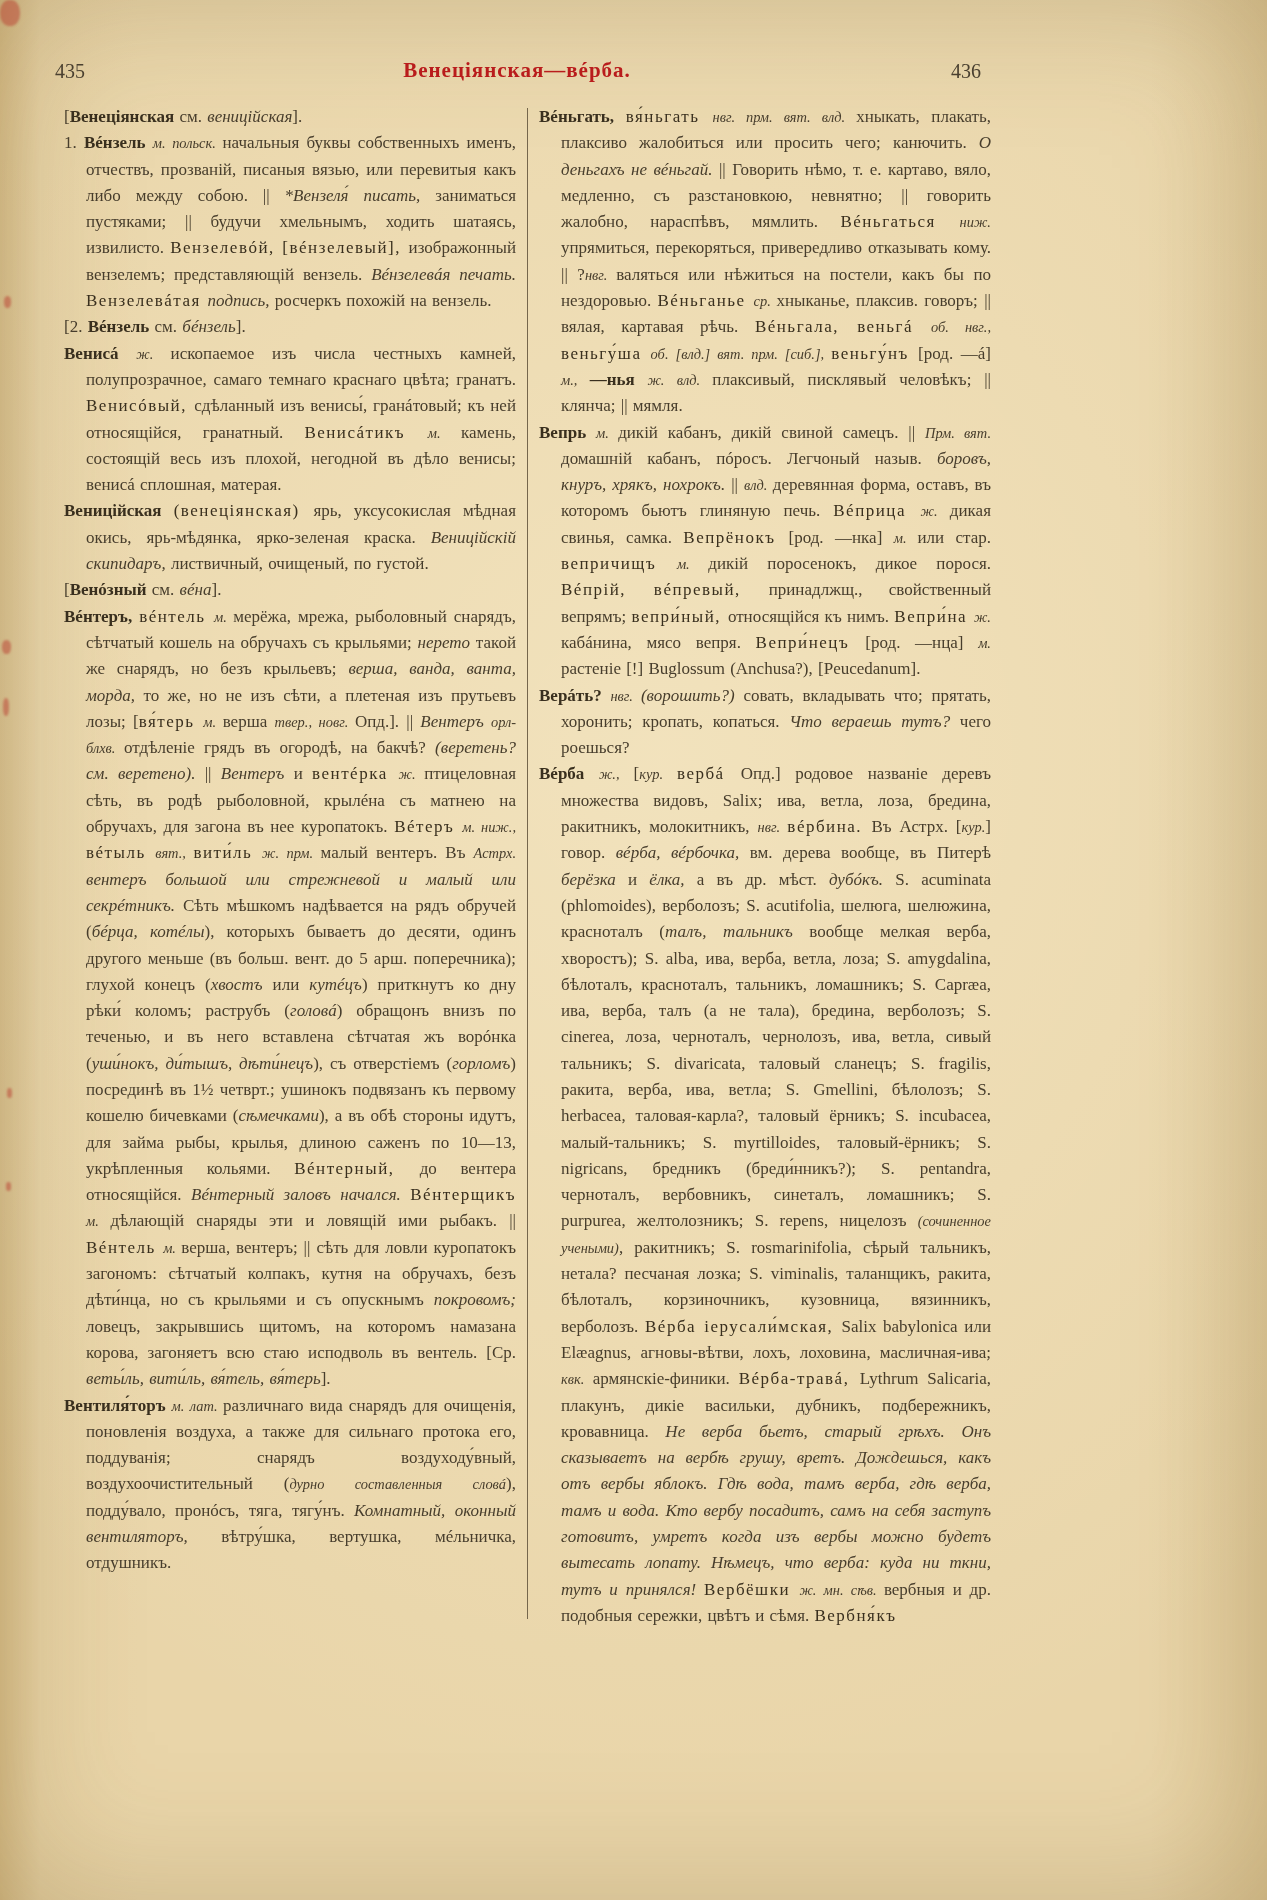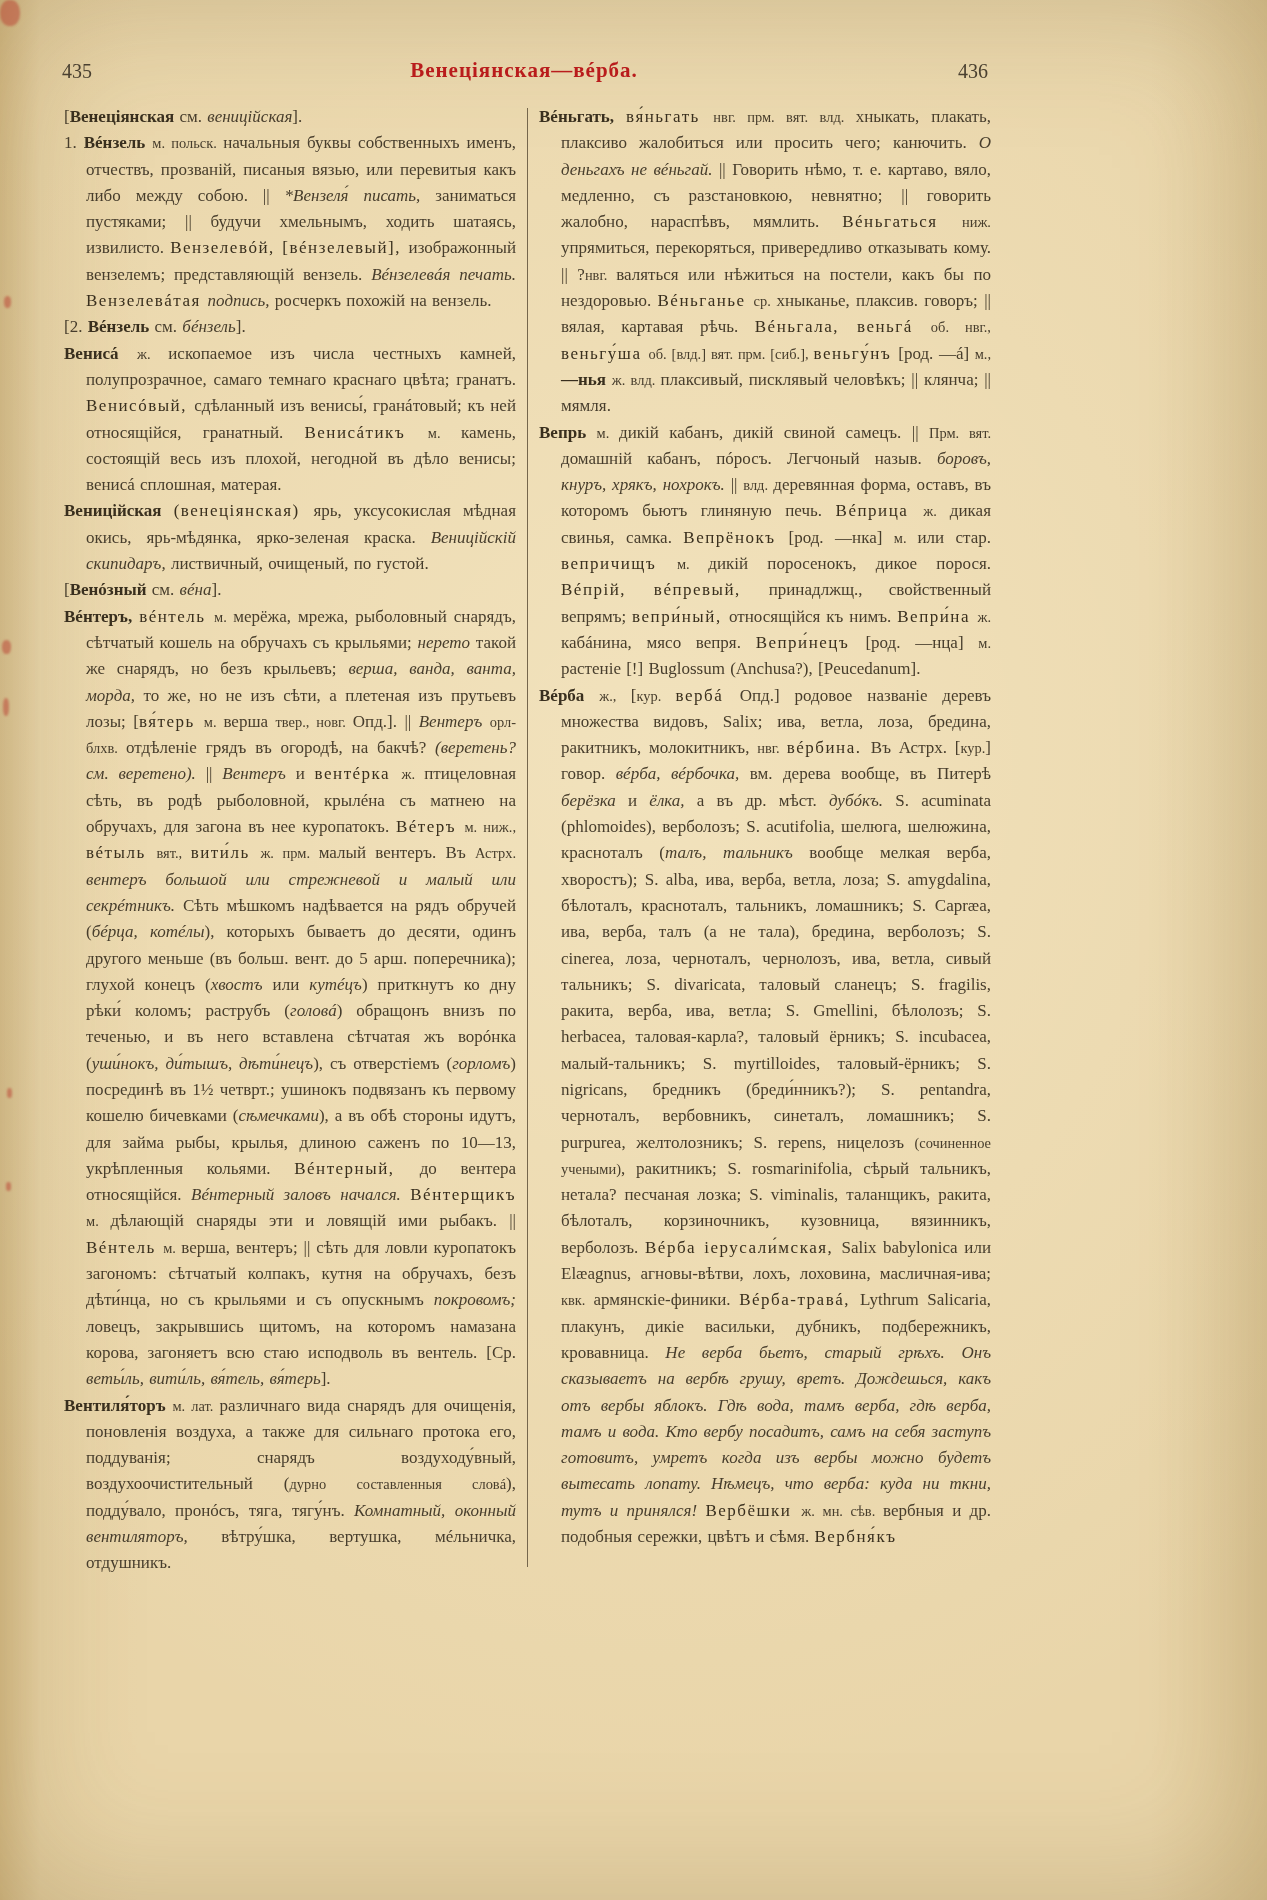--- a/index.html
+++ b/index.html
@@ -17,39 +17,39 @@
     box-shadow: inset 0 0 140px rgba(116,88,40,0.28);
   }
   .mark{position:absolute;background:rgba(186,62,48,0.5);border-radius:45%;filter:blur(1px);}
   .m1{left:0;top:0;width:20px;height:26px;}
   .m2{left:4px;top:296px;width:7px;height:12px;}
   .m3{left:2px;top:640px;width:9px;height:14px;}
   .m4{left:3px;top:698px;width:6px;height:18px;}
   .m5{left:7px;top:1088px;width:5px;height:10px;}
   .m6{left:6px;top:1182px;width:5px;height:9px;}
 
-  .header{position:absolute;top:58px;left:60px;width:928px;height:32px;}
+  .header{position:absolute;top:58px;left:53px;width:928px;height:32px;}
   .pg{position:absolute;top:2px;font-size:20px;color:#4a4030;}
   .pg-left{left:2px;}
   .pg-right{right:0;}
   .title{
     position:absolute;left:0;right:0;top:0;text-align:center;
     font-weight:700;font-size:21px;letter-spacing:1px;color:#b91c1c;
   }
 
   .cols{position:absolute;top:104px;left:64px;width:928px;display:flex;align-items:stretch;}
   .col{width:452px;text-align:justify;font-size:17px;line-height:26.3px;word-spacing:1px;}
   .divider{width:1px;background:#75664c;margin:4px 11px 10px 11px;}
 
   .entry{margin:0;padding-left:22px;text-indent:-22px;}
   .s-n{}
   .s-b{font-weight:700;color:#392f1e;}
   .s-bs{font-weight:400;letter-spacing:1.5px;color:#392f1e;}
   .s-i{font-style:italic;}
-  .s-a{font-size:0.85em;}
+  .s-a{font-style:italic;font-size:0.85em;}
 </style>
 </head>
 <body>
 
 <div class="paper"></div>
 <div class="mark m1"></div>
 <div class="mark m2"></div>
 <div class="mark m3"></div>
 <div class="mark m4"></div>
 <div class="mark m5"></div>
@@ -69,15 +69,16 @@
       <p class="entry"><span class="s-b">Венисá </span><span class="s-a">ж. </span><span class="s-n">ископаемое изъ числа честныхъ камней, полупрозрачное, самаго темнаго краснаго цвѣта; гранатъ. </span><span class="s-bs">Венисóвый, </span><span class="s-n">сдѣланный изъ венисы́, гранáтовый; къ ней относящійся, гранатный. </span><span class="s-bs">Венисáтикъ </span><span class="s-a">м. </span><span class="s-n">камень, состоящій весь изъ плохой, негодной въ дѣло венисы; венисá сплошная, матерая.</span></p>
       <p class="entry"><span class="s-b">Вениційская </span><span class="s-bs">(венеціянская) </span><span class="s-n">ярь, уксусокислая мѣдная окись, ярь-мѣдянка, ярко-зеленая краска. </span><span class="s-i">Вениційскій скипидаръ, </span><span class="s-n">листвичный, очищеный, по густой.</span></p>
       <p class="entry"><span class="s-n">[</span><span class="s-b">Венóзный </span><span class="s-n">см. </span><span class="s-i">вéна</span><span class="s-n">].</span></p>
       <p class="entry"><span class="s-b">Вéнтеръ, </span><span class="s-bs">вéнтель </span><span class="s-a">м. </span><span class="s-n">мерёжа, мрежа, рыболовный снарядъ, сѣтчатый кошель на обручахъ съ крыльями; </span><span class="s-i">нерето </span><span class="s-n">такой же снарядъ, но безъ крыльевъ; </span><span class="s-i">верша, ванда, ванта, морда, </span><span class="s-n">то же, но не изъ сѣти, а плетеная изъ прутьевъ лозы; [</span><span class="s-bs">вя́терь </span><span class="s-a">м. </span><span class="s-n">верша </span><span class="s-a">твер., новг. </span><span class="s-n">Опд.]. || </span><span class="s-i">Вентеръ </span><span class="s-a">орл-блхв. </span><span class="s-n">отдѣленіе грядъ въ огородѣ, на бакчѣ? </span><span class="s-i">(веретень? см. веретено). </span><span class="s-n">|| </span><span class="s-i">Вентеръ </span><span class="s-n">и </span><span class="s-bs">вентéрка </span><span class="s-a">ж. </span><span class="s-n">птицеловная сѣть, въ родѣ рыболовной, крылéна съ матнею на обручахъ, для загона въ нее куропатокъ. </span><span class="s-bs">Вéтеръ </span><span class="s-a">м. </span><span class="s-a">ниж., </span><span class="s-bs">вéтыль </span><span class="s-a">вят., </span><span class="s-bs">вити́ль </span><span class="s-a">ж. прм. </span><span class="s-n">малый вентеръ. Въ </span><span class="s-a">Астрх. </span><span class="s-i">вентеръ большой или стрежневой и малый или секрéтникъ. </span><span class="s-n">Сѣть мѣшкомъ надѣвается на рядъ обручей (</span><span class="s-i">бéрца, котéлы</span><span class="s-n">), которыхъ бываетъ до десяти, одинъ другого меньше (въ больш. вент. до 5 арш. поперечника); глухой конецъ (</span><span class="s-i">хвостъ </span><span class="s-n">или </span><span class="s-i">кутéцъ</span><span class="s-n">) приткнутъ ко дну рѣки́ коломъ; раструбъ (</span><span class="s-i">головá</span><span class="s-n">) обращонъ внизъ по теченью, и въ него вставлена сѣтчатая жъ ворóнка (</span><span class="s-i">уши́нокъ, ди́тышъ, дѣти́нецъ</span><span class="s-n">), съ отверстіемъ (</span><span class="s-i">горломъ</span><span class="s-n">) посрединѣ въ 1½ четврт.; ушинокъ подвязанъ къ первому кошелю бичевками (</span><span class="s-i">сѣмечками</span><span class="s-n">), а въ обѣ стороны идутъ, для займа рыбы, крылья, длиною саженъ по 10—13, укрѣпленныя кольями. </span><span class="s-bs">Вéнтерный, </span><span class="s-n">до вентера относящійся. </span><span class="s-i">Вéнтерный заловъ начался. </span><span class="s-bs">Вéнтерщикъ </span><span class="s-a">м. </span><span class="s-n">дѣлающій снаряды эти и ловящій ими рыбакъ. || </span><span class="s-bs">Вéнтель </span><span class="s-a">м. </span><span class="s-n">верша, вентеръ; || сѣть для ловли куропатокъ загономъ: сѣтчатый колпакъ, кутня на обручахъ, безъ дѣти́нца, но съ крыльями и съ опускнымъ </span><span class="s-i">покровомъ; </span><span class="s-n">ловецъ, закрывшись щитомъ, на которомъ намазана корова, загоняетъ всю стаю исподволь въ вентель. [Ср. </span><span class="s-i">веты́ль, вити́ль, вя́тель, вя́терь</span><span class="s-n">].</span></p>
       <p class="entry"><span class="s-b">Вентиля́торъ </span><span class="s-a">м. лат. </span><span class="s-n">различнаго вида снарядъ для очищенія, поновленія воздуха, а также для сильнаго протока его, поддуванія; снарядъ воздуходу́вный, воздухоочистительный (</span><span class="s-a">дурно составленныя словá</span><span class="s-n">), подду́вало, пронóсъ, тяга, тягу́нъ. </span><span class="s-i">Комнатный, оконный вентиляторъ, </span><span class="s-n">вѣтру́шка, вертушка, мéльничка, отдушникъ.</span></p>
     </div>
   <div class="divider"></div>
   <div class="col">
       <p class="entry"><span class="s-b">Вéньгать, </span><span class="s-bs">вя́ньгать </span><span class="s-a">нвг. прм. вят. влд. </span><span class="s-n">хныкать, плакать, плаксиво жалобиться или просить чего; канючить. </span><span class="s-i">О деньгахъ не вéньгай. </span><span class="s-n">|| Говорить нѣмо, т. е. картаво, вяло, медленно, съ разстановкою, невнятно; || говорить жалобно, нараспѣвъ, мямлить. </span><span class="s-bs">Вéньгаться </span><span class="s-a">ниж. </span><span class="s-n">упрямиться, перекоряться, привередливо отказывать кому. || ?</span><span class="s-a">нвг. </span><span class="s-n">валяться или нѣжиться на постели, какъ бы по нездоровью. </span><span class="s-bs">Вéньганье </span><span class="s-a">ср. </span><span class="s-n">хныканье, плаксив. говоръ; || вялая, картавая рѣчь. </span><span class="s-bs">Вéньгала, веньгá </span><span class="s-a">об. </span><span class="s-a">нвг., </span><span class="s-bs">веньгу́ша </span><span class="s-a">об. </span><span class="s-a">[влд.] вят. прм. [сиб.], </span><span class="s-bs">веньгу́нъ </span><span class="s-n">[род. —á] </span><span class="s-a">м., </span><span class="s-b">—нья </span><span class="s-a">ж. влд. </span><span class="s-n">плаксивый, писклявый человѣкъ; || клянча; || мямля.</span></p>
       <p class="entry"><span class="s-b">Вепрь </span><span class="s-a">м. </span><span class="s-n">дикій кабанъ, дикій свиной самецъ. || </span><span class="s-a">Прм. вят. </span><span class="s-n">домашній кабанъ, пóросъ. Легчоный назыв. </span><span class="s-i">боровъ, кнуръ, хрякъ, нохрокъ. </span><span class="s-n">|| </span><span class="s-a">влд. </span><span class="s-n">деревянная форма, оставъ, въ которомъ бьютъ глиняную печь. </span><span class="s-bs">Вéприца </span><span class="s-a">ж. </span><span class="s-n">дикая свинья, самка. </span><span class="s-bs">Вепрёнокъ </span><span class="s-n">[род. —нка] </span><span class="s-a">м. </span><span class="s-n">или стар. </span><span class="s-bs">вепричищъ </span><span class="s-a">м. </span><span class="s-n">дикій поросенокъ, дикое порося. </span><span class="s-bs">Вéпрій, вéпревый, </span><span class="s-n">принадлжщ., свойственный вепрямъ; </span><span class="s-bs">вепри́ный, </span><span class="s-n">относящійся къ нимъ. </span><span class="s-bs">Вепри́на </span><span class="s-a">ж. </span><span class="s-n">кабáнина, мясо вепря. </span><span class="s-bs">Вепри́нецъ </span><span class="s-n">[род. —нца] </span><span class="s-a">м. </span><span class="s-n">растеніе [!] Buglossum (Anchusa?), [Peucedanum].</span></p>
+      <p class="entry"><span class="s-b">Верáть? </span><span class="s-a">нвг. </span><span class="s-i">(ворошить?) </span><span class="s-n">совать, вкладывать что; прятать, хоронить; кропать, копаться. </span><span class="s-i">Что вераешь тутъ? </span><span class="s-n">чего роешься?</span></p>
       <p class="entry"><span class="s-b">Вéрба </span><span class="s-a">ж., </span><span class="s-n">[</span><span class="s-a">кур. </span><span class="s-bs">вербá </span><span class="s-n">Опд.] родовое названіе деревъ множества видовъ, Salix; ива, ветла, лоза, бредина, ракитникъ, молокитникъ, </span><span class="s-a">нвг. </span><span class="s-bs">вéрбина. </span><span class="s-n">Въ Астрх. [</span><span class="s-a">кур.</span><span class="s-n">] говор. </span><span class="s-i">вéрба, вéрбочка, </span><span class="s-n">вм. дерева вообще, въ Питерѣ </span><span class="s-i">берёзка </span><span class="s-n">и </span><span class="s-i">ёлка, </span><span class="s-n">а въ др. мѣст. </span><span class="s-i">дубóкъ. </span><span class="s-n">S. acuminata (phlomoides), верболозъ; S. acutifolia, шелюга, шелюжина, красноталъ (</span><span class="s-i">талъ, тальникъ </span><span class="s-n">вообще мелкая верба, хворостъ); S. alba, ива, верба, ветла, лоза; S. amygdalina, бѣлоталъ, красноталъ, тальникъ, ломашникъ; S. Capræa, ива, верба, талъ (а не тала), бредина, верболозъ; S. cinerea, лоза, черноталъ, чернолозъ, ива, ветла, сивый тальникъ; S. divaricata, таловый сланецъ; S. fragilis, ракита, верба, ива, ветла; S. Gmellini, бѣлолозъ; S. herbacea, таловая-карла?, таловый ёрникъ; S. incubacea, малый-тальникъ; S. myrtilloides, таловый-ёрникъ; S. nigricans, бредникъ (бреди́нникъ?); S. pentandra, черноталъ, вербовникъ, синеталъ, ломашникъ; S. purpurea, желтолозникъ; S. repens, ницелозъ </span><span class="s-a">(сочиненное учеными)</span><span class="s-n">, ракитникъ; S. rosmarinifolia, сѣрый тальникъ, нетала? песчаная лозка; S. viminalis, таланщикъ, ракита, бѣлоталъ, корзиночникъ, кузовница, вязинникъ, верболозъ. </span><span class="s-bs">Вéрба іерусали́мская, </span><span class="s-n">Salix babylonica или Elæagnus, агновы-вѣтви, лохъ, лоховина, масличная-ива; </span><span class="s-a">квк. </span><span class="s-n">армянскіе-финики. </span><span class="s-bs">Вéрба-травá, </span><span class="s-n">Lythrum Salicaria, плакунъ, дикіе васильки, дубникъ, подбережникъ, кровавница. </span><span class="s-i">Не верба бьетъ, старый грѣхъ. Онъ сказываетъ на вербѣ грушу, вретъ. Дождешься, какъ отъ вербы яблокъ. Гдѣ вода, тамъ верба, гдѣ верба, тамъ и вода. Кто вербу посадитъ, самъ на себя заступъ готовитъ, умретъ когда изъ вербы можно будетъ вытесать лопату. Нѣмецъ, что верба: куда ни ткни, тутъ и принялся! </span><span class="s-bs">Вербёшки </span><span class="s-a">ж. мн. сѣв. </span><span class="s-n">вербныя и др. подобныя сережки, цвѣтъ и сѣмя. </span><span class="s-bs">Вербня́къ</span></p>
     </div>
 </div>
 
 </body></html>

